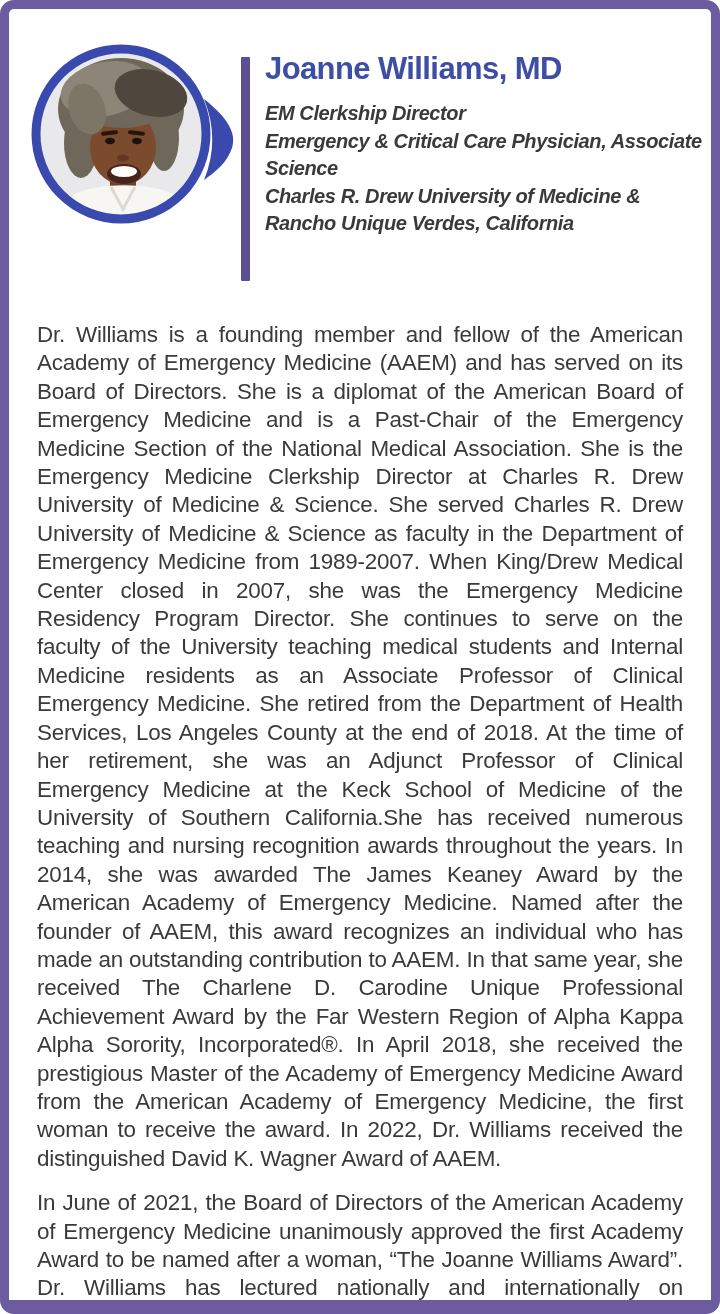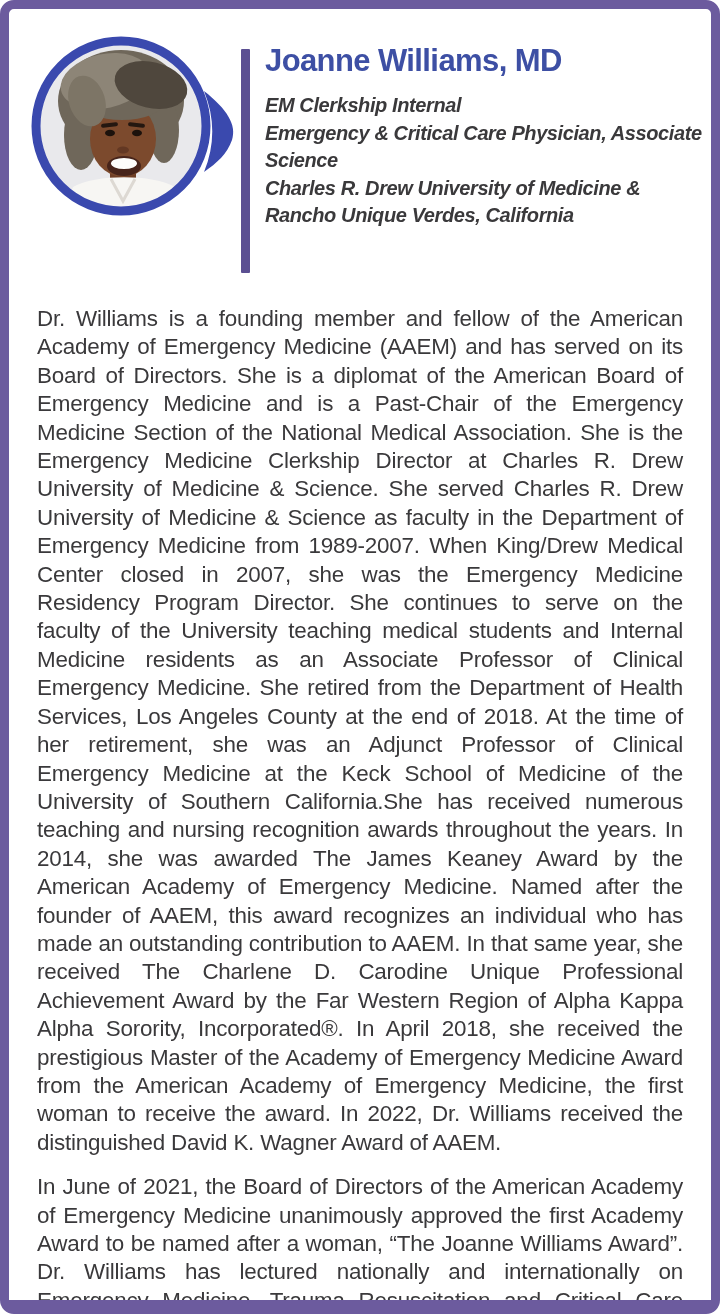--- a/index.html
+++ b/index.html
@@ -20,22 +20,23 @@
     border-style: solid;
     border-color: var(--border_purple, #6c5b9e);
     border-width: 9px 9px 14px 9px;
     border-radius: 14px;
     overflow: hidden;
   }
   .hdr {
     display: flex;
     align-items: flex-start;
     height: 272px;
-    padding: 20px 6px 0 14px;
+    padding: 12px 6px 0 14px;
     box-sizing: border-box;
+    margin-top: 16px;
   }
   .photo-wrap {
     flex: 0 0 auto;
     width: 218px;
     height: 200px;
     position: relative;
   }
   .photo-wrap svg { display: block; }
   .vbar {
     flex: 0 0 auto;
@@ -127,21 +128,21 @@
         <path d="M181 62 C 204 80, 214 96, 209 111 C 204 125, 194 134, 181 143 C 192 116, 192 89, 181 62 Z" fill="var(--ring_blue, #3a49ae)"></path>
         <circle cx="98" cy="97" r="85" fill="none" stroke="var(--ring_blue, #3a49ae)" stroke-width="9"></circle>
       </svg>
     </div>
 
     <div class="vbar"></div>
 
     <div class="htext">
       <h1 class="name">Joanne Williams, MD</h1>
       <div class="roles">
-        <div class="role-line">EM Clerkship Internal</div>
+        <div class="role-line">EM Clerkship Director</div>
         <div class="role-line">Emergency &amp; Critical Care Physician, Associate</div>
         <div class="role-line">Science</div>
         <div class="role-line">Charles R. Drew University of Medicine &amp;</div>
         <div class="role-line">Rancho Unique Verdes, California</div>
       </div>
     </div>
 
   </div>
 
   <div class="bio">

